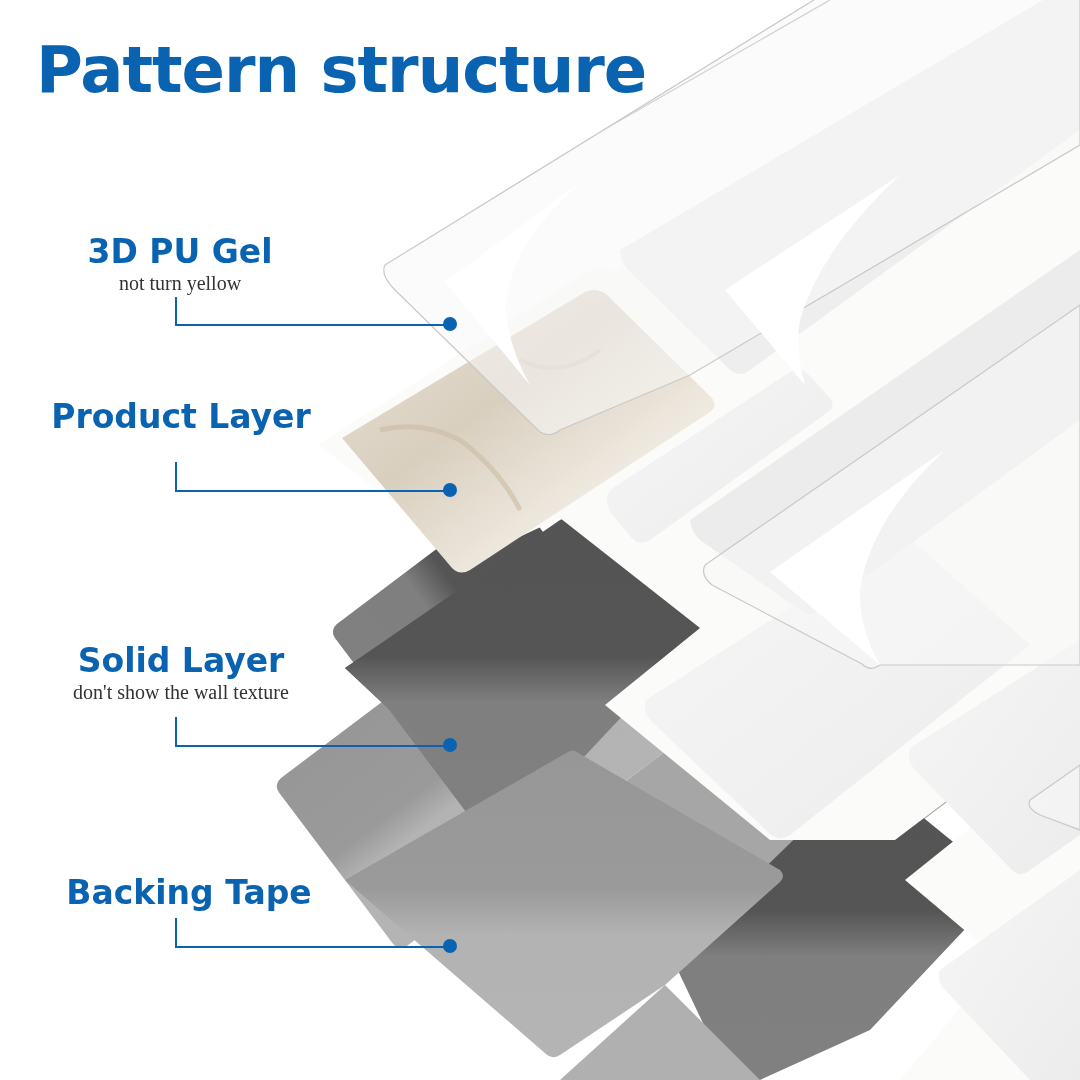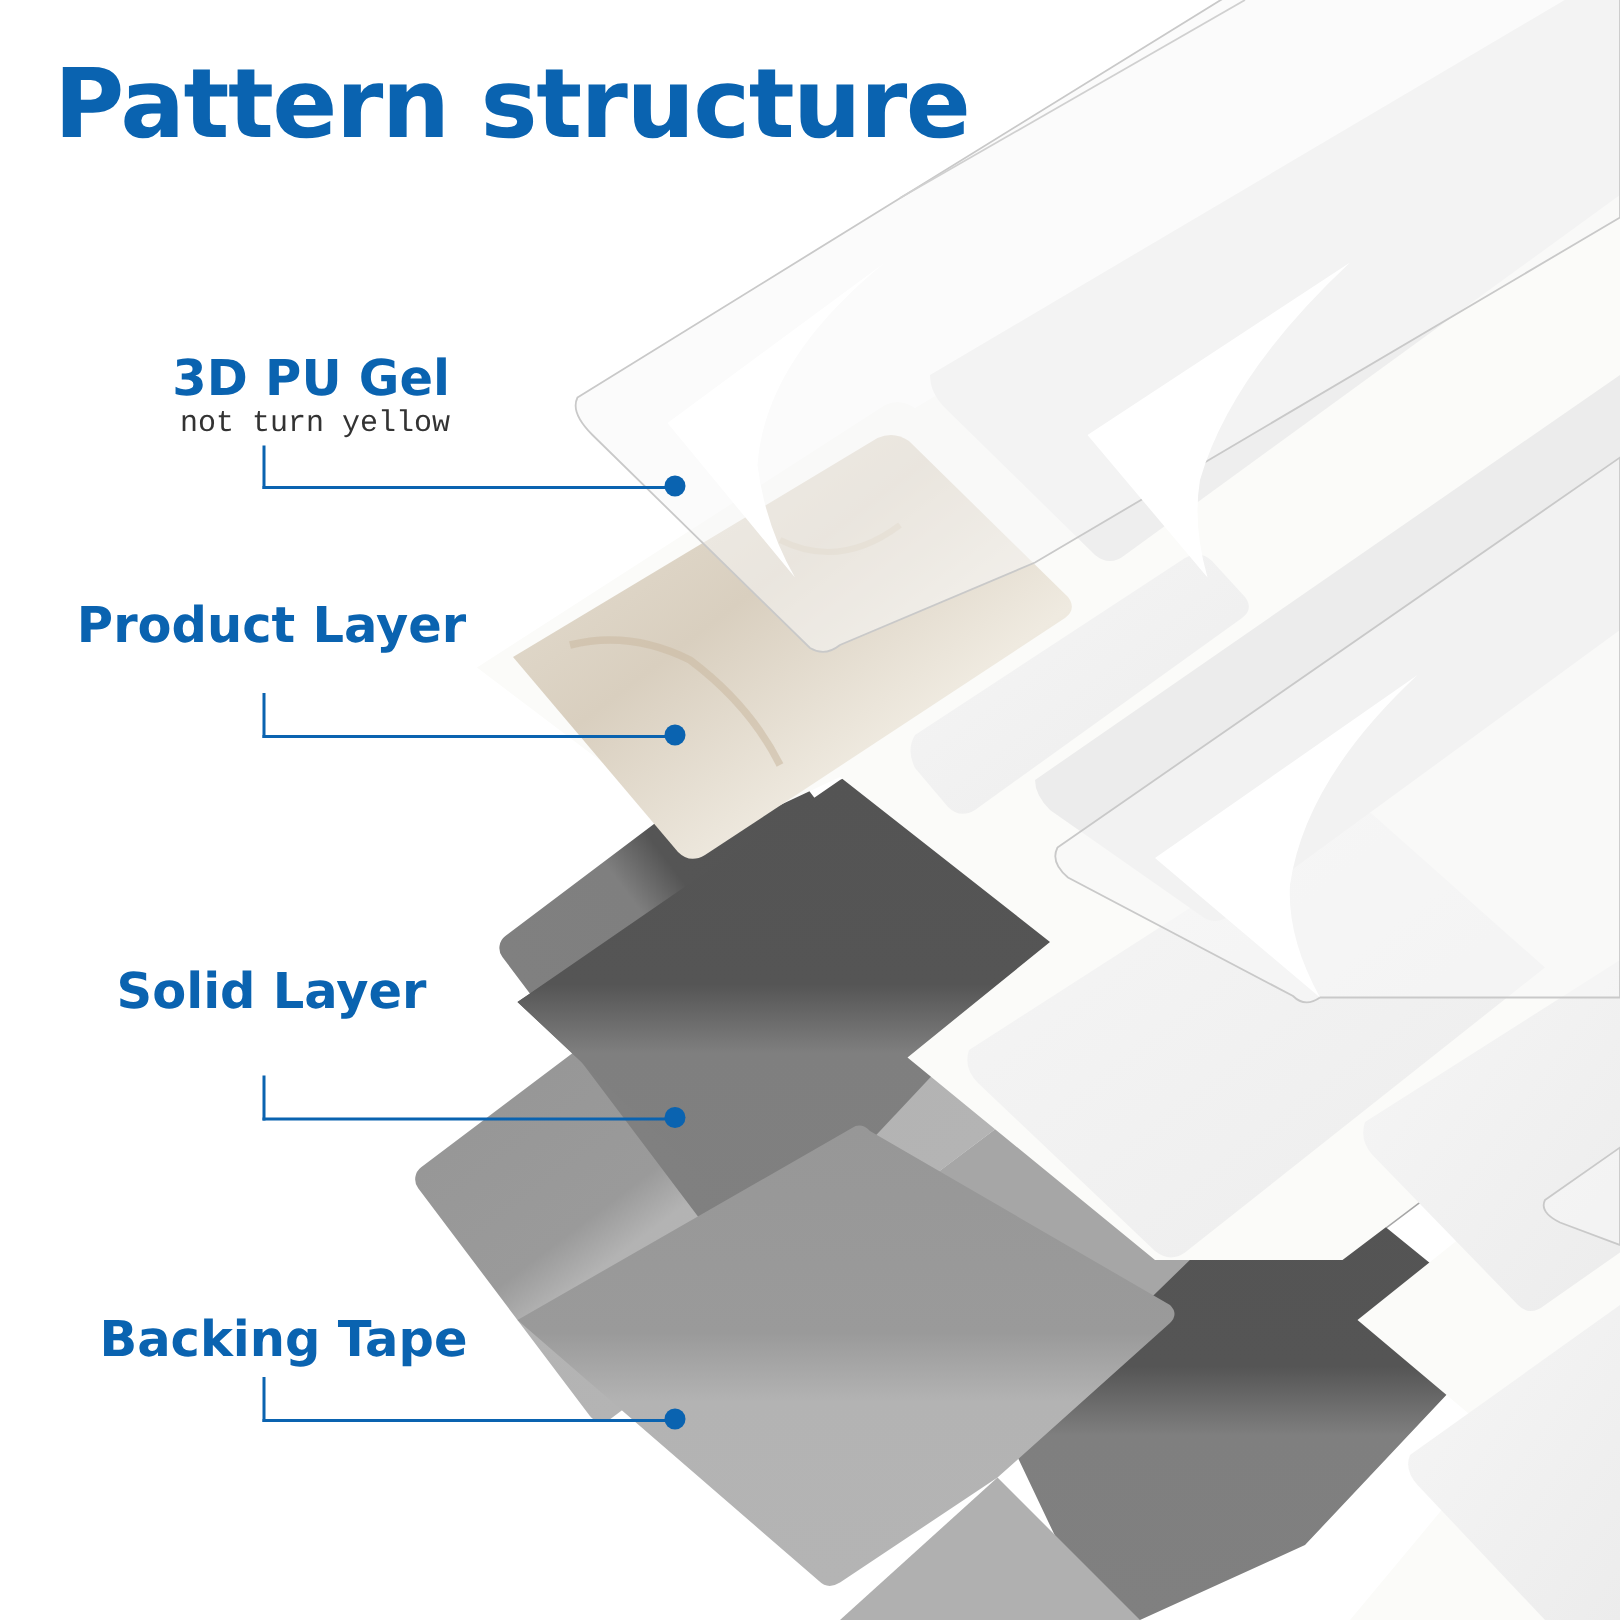--- a/index.html
+++ b/index.html
@@ -10,21 +10,21 @@
     font-family: "DejaVu Sans", "Liberation Sans", sans-serif;
     font-weight: bold; font-size: 64px; letter-spacing: -1px;
     color: #0a63b0; margin: 0; line-height: 1;
   }
   .layer-label { position: absolute; text-align: center; }
   .layer-name {
     font-family: "DejaVu Sans", "Liberation Sans", sans-serif;
     font-weight: bold; color: #0a63b0; font-size: 33px; line-height: 1; white-space: nowrap;
   }
   .layer-desc {
-    font-family: Liberation Mono, monospace;
+    font-family: Liberation Serif, serif;
     color: #333333; font-size: 20px; line-height: 1.2; margin-top: 3px; white-space: nowrap;
   }
   .leader { position: absolute; border-left: 2px solid #0a63b0; border-bottom: 2px solid #0a63b0; }
   .dot { position: absolute; width: 14px; height: 14px; border-radius: 50%; background: #0a63b0; }
 </style>
 </head>
 <body>
 
 <svg class="art" viewBox="0 0 1080 1080" xmlns="http://www.w3.org/2000/svg">
   <defs>
@@ -90,35 +90,36 @@
     <path d="M445,282 L590,175 Q510,240 505,310 Q510,350 530,385 Z"></path>
     <path d="M725,290 L900,175 Q820,250 800,320 Q795,350 805,385 Z"></path>
     <path d="M770,572 L945,450 Q870,520 860,590 Q858,625 880,665 Z"></path>
   </g>
 
   <line x1="600" y1="132" x2="830" y2="0" stroke="#d0d0d0" stroke-width="1.2"></line>
 </svg>
 
 <h1 class="title">Pattern structure</h1>
 
-<div class="layer-label" style="left:60px; top:235px; width:240px;text-align:right;">
+<div class="layer-label" style="left:60px; top:235px; width:240px;">
   <div class="layer-name">3D PU Gel</div>
   <div class="layer-desc">not turn yellow</div>
 </div>
 <div class="leader" style="left:175px; top:297px; width:273px; height:27px;"></div>
 <div class="dot" style="left:443px; top:317px;"></div>
 
 <div class="layer-label" style="left:40px; top:400px; width:282px;">
   <div class="layer-name">Product Layer</div>
 </div>
 <div class="leader" style="left:175px; top:462px; width:273px; height:28px;"></div>
 <div class="dot" style="left:443px; top:483px;"></div>
 
 <div class="layer-label" style="left:50px; top:644px; width:262px;">
   <div class="layer-name">Solid Layer</div>
+  <div class="layer-desc">don't show the wall texture</div>
 </div>
 <div class="leader" style="left:175px; top:717px; width:273px; height:28px;"></div>
 <div class="dot" style="left:443px; top:738px;"></div>
 
 <div class="layer-label" style="left:48px; top:876px; width:282px;">
   <div class="layer-name">Backing Tape</div>
 </div>
 <div class="leader" style="left:175px; top:918px; width:273px; height:28px;"></div>
 <div class="dot" style="left:443px; top:939px;"></div>
 

